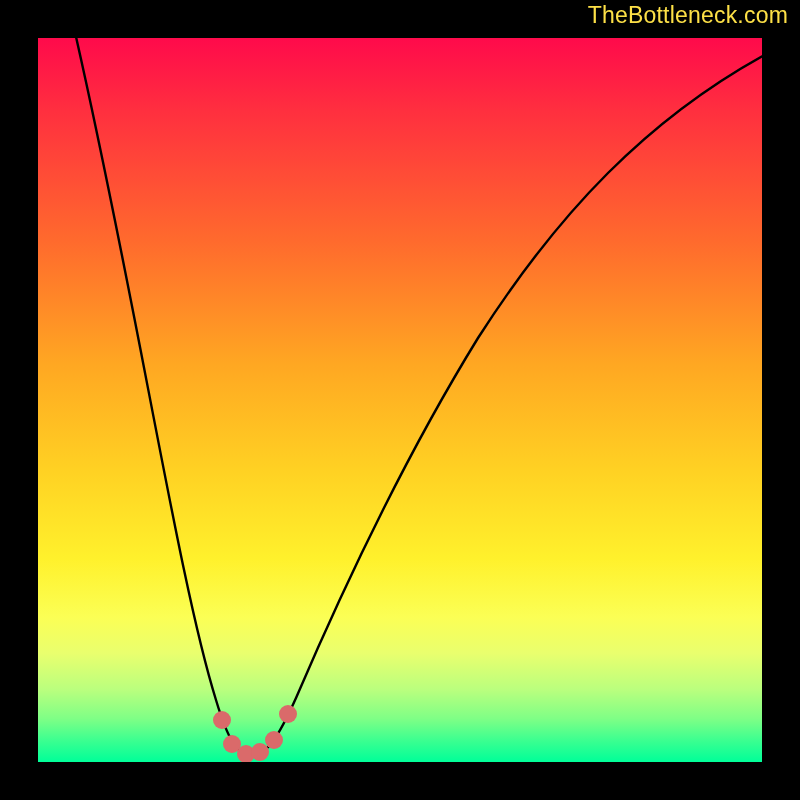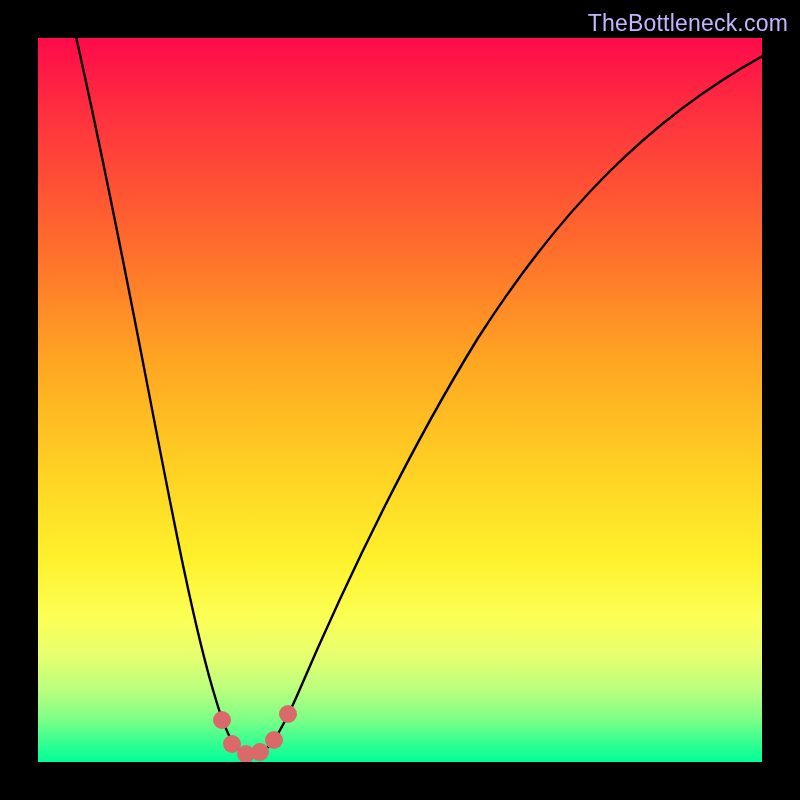--- a/index.html
+++ b/index.html
@@ -36,23 +36,23 @@
       #fbff55 80%,
       #e9ff6e 85%,
       #baff7e 90%,
       #7fff86 94%,
       #3cff90 97%,
       #00ff99 100%
     );
   }
   .watermark {
     position: absolute;
-    top: 10px;
+    top: 2px;
     right: 12px;
-    color: #c4b5fd;
+    color: #fde047;
     font-size: 23px;
     font-weight: 500;
     letter-spacing: 0.2px;
     margin-left: 46px;
   }
   svg.curve {
     position: absolute;
     left: 0;
     top: 0;
     width: 724px;

